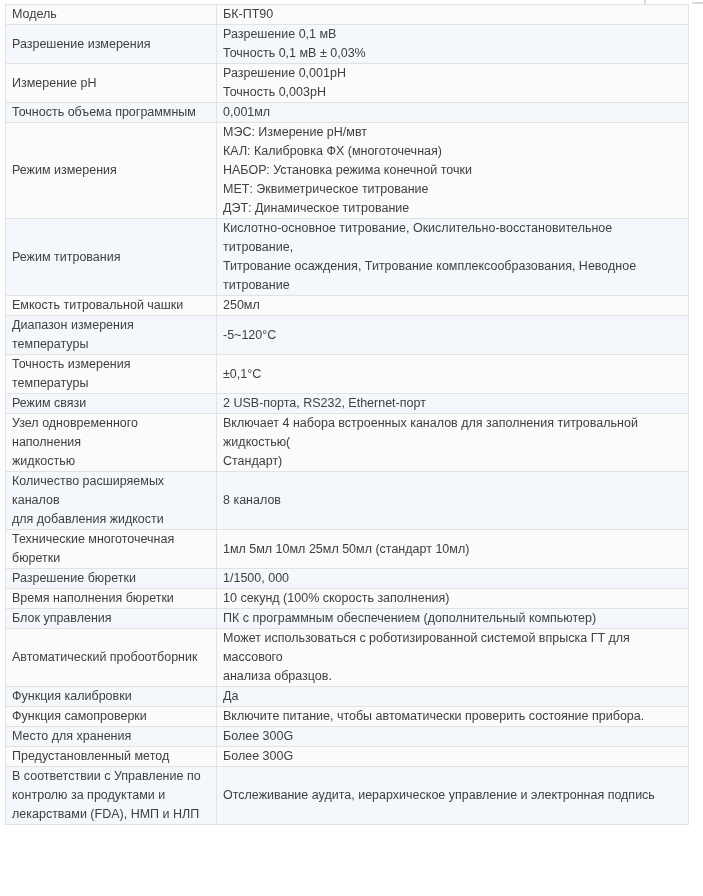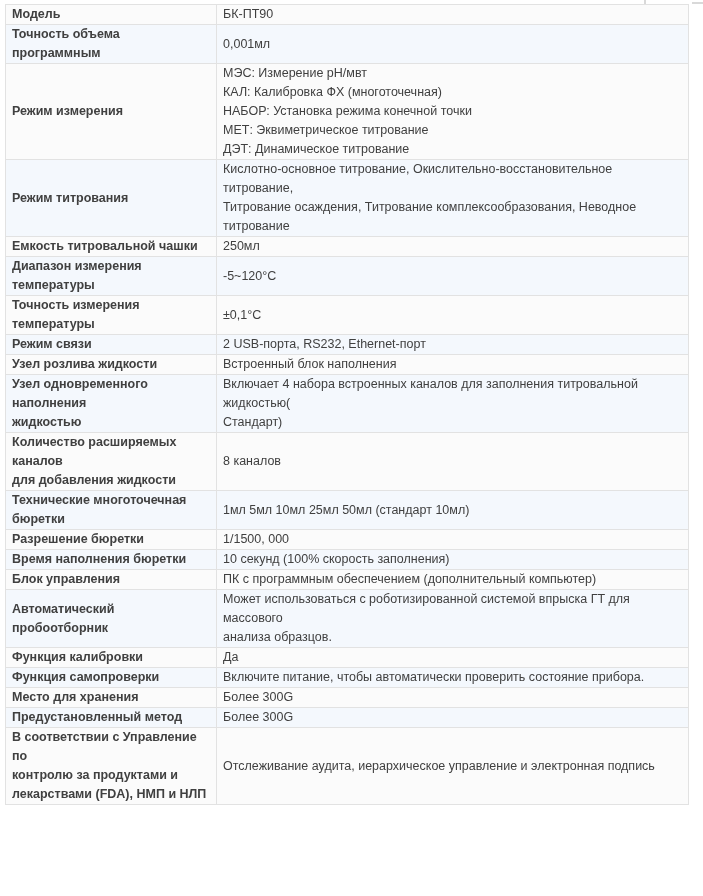--- a/index.html
+++ b/index.html
@@ -40,37 +40,47 @@
   table.spec td {
     border: 1px solid #e2e2e2;
     padding: 0 6px;
     vertical-align: middle;
     font-size: 12.5px;
     line-height: 19px;
     color: #404040;
     white-space: pre-line;
     word-wrap: break-word;
   }
-  table.spec td.label-cell { width: 198px; font-weight: bold; }
+  table.spec td.label-cell { width: 198px; }
   table.spec tr:nth-child(odd) td  { background: #fbfbfb; }
   table.spec tr:nth-child(even) td { background: #f4f8fd; }
   table.spec tr.single td { height: 19px; }
 </style>
 </head>
 <body>
 
 <div class="page">
   <div class="top-tick"></div>
   <div class="top-right-line"></div>
 
   <table class="spec">
     <tbody>
       <tr class="single">
         <td class="label-cell">Модель</td>
         <td class="value-cell">БК-ПТ90</td>
+      </tr>
+      <tr>
+        <td class="label-cell">Разрешение измерения</td>
+        <td class="value-cell">Разрешение 0,1 мВ
+Точность 0,1 мВ ± 0,03%</td>
+      </tr>
+      <tr>
+        <td class="label-cell">Измерение рН</td>
+        <td class="value-cell">Разрешение 0,001pH
+Точность 0,003pH</td>
       </tr>
       <tr class="single">
         <td class="label-cell">Точность объема программным</td>
         <td class="value-cell">0,001мл</td>
       </tr>
       <tr>
         <td class="label-cell">Режим измерения</td>
         <td class="value-cell">МЭС: Измерение рН/мвт
 КАЛ: Калибровка ФХ (многоточечная)
 НАБОР: Установка режима конечной точки
@@ -90,24 +100,20 @@
         <td class="label-cell">Диапазон измерения температуры</td>
         <td class="value-cell">-5~120°С</td>
       </tr>
       <tr class="single">
         <td class="label-cell">Точность измерения температуры</td>
         <td class="value-cell">±0,1°С</td>
       </tr>
       <tr class="single">
         <td class="label-cell">Режим связи</td>
         <td class="value-cell">2 USB-порта, RS232, Ethernet-порт</td>
-      </tr>
-      <tr class="single">
-        <td class="label-cell">Узел розлива жидкости</td>
-        <td class="value-cell">Встроенный блок наполнения</td>
       </tr>
       <tr>
         <td class="label-cell">Узел одновременного наполнения
 жидкостью</td>
         <td class="value-cell">Включает 4 набора встроенных каналов для заполнения титровальной жидкостью(
 Стандарт)</td>
       </tr>
       <tr>
         <td class="label-cell">Количество расширяемых каналов
 для добавления жидкости</td>

